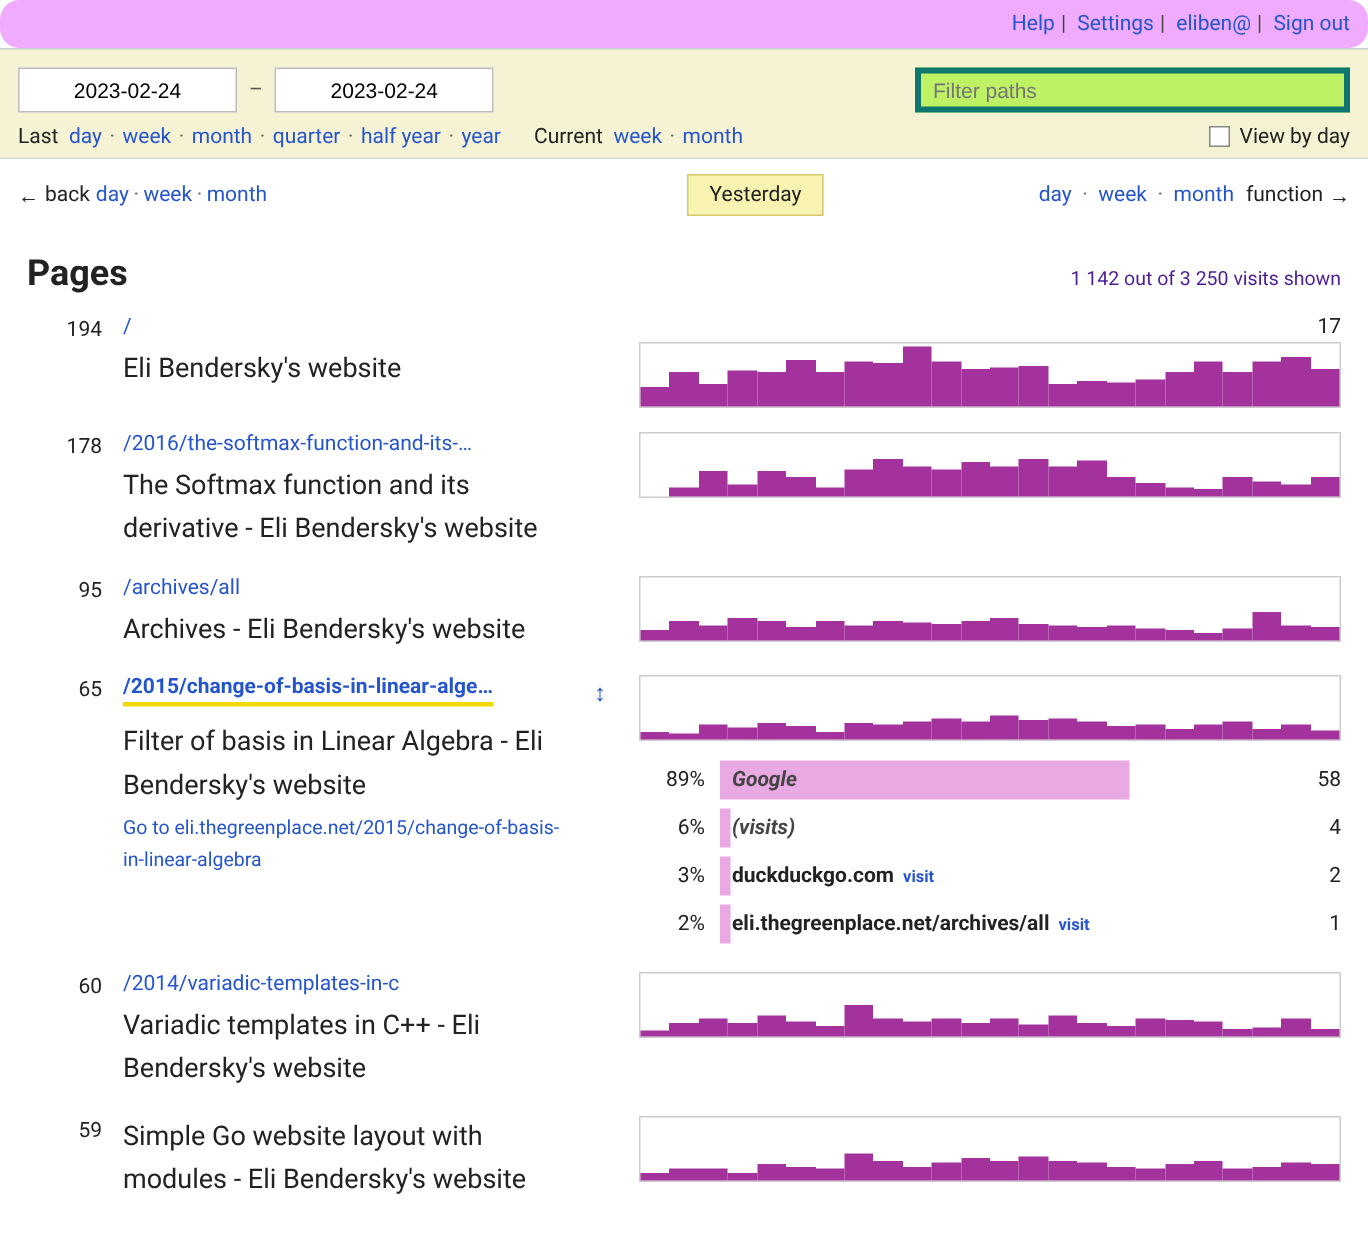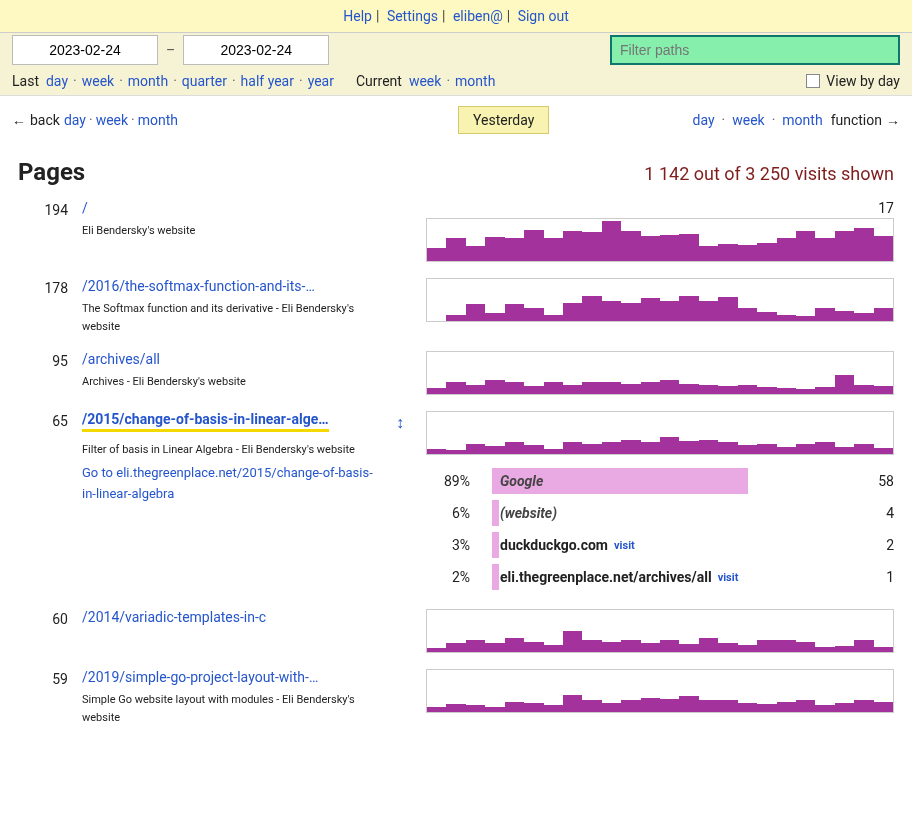--- a/index.html
+++ b/index.html
@@ -1,61 +1,61 @@
 <!DOCTYPE html>
 <html><head>
   <meta charset="utf-8">
   <style>
     * { box-sizing: border-box; margin: 0; padding: 0; }
     body { font-family: -apple-system, BlinkMacSystemFont, "Segoe UI", Roboto, Helvetica, Arial, sans-serif; font-size: 14px; color: #222; background: #fff; }
     a { color: #2555cc; text-decoration: none; cursor: pointer; }
 
-    .topbar { background: #fef9c3; padding: 8px 12px; text-align: center; font-size: 14px; }
+    .topbar { background: #f0abfc; padding: 8px 12px; text-align: right; font-size: 14px; border-radius: 13px; }
     .topbar .sep { color: #444; padding: 0 4px; }
 
-    .filterbar { background: #f6f3d4; border-top: 1px solid #ccc; border-bottom: 1px solid #ddd; padding: 2px 12px 6px; }
+    .filterbar { background: #f6f3d4; border-top: 1px solid #ccc; border-bottom: 1px solid #ddd; padding: 12px 12px 6px; }
     .daterow { display: flex; align-items: center; gap: 8px; margin-bottom: 8px; }
     .date-input { width: 146px; height: 30px; border: 1px solid #bbb; text-align: center; font-size: 14px; background: #fff; }
     .dash { color: #555; }
-    .filter-paths { width: 290px; height: 30px; border: 2px solid #0f766e; padding: 0 8px; font-size: 14px; background: #86efac; color: #777; margin-left: auto; }
+    .filter-paths { width: 290px; height: 30px; border: 4px solid #0f766e; padding: 0 8px; font-size: 14px; background: #bef264; color: #777; margin-left: auto; }
     .quicklinks { font-size: 14px; display: flex; align-items: center; gap: 5px; flex-wrap: wrap; }
     .quicklinks .label { color: #222; margin-right: 2px; }
     .quicklinks .dot { color: #666; }
     .quicklinks .gap { width: 12px; display: inline-block; }
     .viewbyday { margin-left: auto; display: inline-flex; align-items: center; gap: 6px; color: #222; }
     .viewbyday .cb { width: 14px; height: 14px; border: 1px solid #888; display: inline-block; background: #fff; }
 
     .navrow { display: flex; align-items: center; padding: 10px 12px 4px; font-size: 14px; }
     .navrow .arrow { color: #222; margin-right: 4px; }
     .navrow .back-lbl { color: #222; margin-right: 4px; }
     .navrow .dot { color: #666; padding: 0 3px; }
     .yesterday { background: #f8f3b0; border: 1px solid #d6c96a; padding: 5px 14px; font-size: 14px; margin-left: 280px; }
     .navrow .fwd { margin-left: auto; display: flex; align-items: center; gap: 4px; }
     .navrow .fwd-lbl { color: #222; margin-left: 4px; }
 
     .section-hdr { display: flex; align-items: baseline; padding: 20px 18px 8px; }
     .section-hdr h2 { font-size: 24px; font-weight: 700; }
-    .section-hdr .count { margin-left: auto; font-size: 18px; color: #7f1d1d; }
+    .section-hdr .count { margin-left: auto; font-size: 13px; color: #4c1d95; }
 
     .pagerow { display: flex; padding: 6px 18px 10px; gap: 14px; align-items: flex-start; }
     .pagerow .num { width: 50px; text-align: right; font-size: 14px; padding-top: 2px; }
     .pagerow .info { width: 300px; font-size: 14px; }
     .pagerow .info .path { color: #2555cc; display: block; margin-bottom: 6px; white-space: nowrap; overflow: hidden; text-overflow: ellipsis; max-width: 280px; }
     .pagerow .info .path.sel { font-weight: 700; border-bottom: 3px solid #f4d900; display: inline-block; padding-bottom: 2px; }
-    .pagerow .info .title { color: #222; font-size: 11px; line-height: 1.6; }
+    .pagerow .info .title { color: #222; font-size: 18px; line-height: 1.6; }
     .pagerow .info .goto { color: #2555cc; font-size: 13px; line-height: 1.6; display: block; margin-top: 4px; }
     .pagerow .sort-icon { color: #2555cc; font-size: 16px; padding-top: 2px; width: 16px; }
     .pagerow .right { flex: 1; }
     .pagerow .topnum { text-align: right; font-size: 14px; margin-bottom: 2px; }
 
     .spark { border: 1px solid #ccc; height: 44px; display: flex; align-items: flex-end; padding: 0; gap: 0; background: #fff; }
     .spark .bar { flex: 1; background: #a4329c; }
 
     .refs { margin-top: 10px; }
-    .refrow { display: flex; align-items: center; height: 32px; gap: 22px; font-size: 14px; }
+    .refrow { display: flex; align-items: center; height: 32px; gap: 10px; font-size: 14px; }
     .refrow .pct { width: 44px; text-align: right; }
     .refrow .barwrap { flex: 1; display: flex; align-items: center; position: relative; height: 26px; }
     .refrow .barbg { position: absolute; left: 0; top: 0; bottom: 0; background: #e9a9e3; }
     .refrow .bartxt { position: relative; padding-left: 8px; display: flex; align-items: center; gap: 6px; font-weight: bold; }
     .refrow .bartxt .it { font-style: italic; color: #444; }
     .refrow .visit { color: #2555cc; font-size: 11px; vertical-align: super; }
     .refrow .cnt { width: 30px; text-align: right; }
   </style>
 </head>
 <body>
@@ -274,21 +274,21 @@
                 <span class="it">Google</span>
               </div>
             </div>
             <div class="cnt">58</div>
           </div>
           <div class="refrow">
             <div class="pct">6%</div>
             <div class="barwrap">
               <div class="barbg" style="width: 2%;"></div>
               <div class="bartxt">
-                <span class="it">(website)</span>
+                <span class="it">(visits)</span>
               </div>
             </div>
             <div class="cnt">4</div>
           </div>
           <div class="refrow">
             <div class="pct">3%</div>
             <div class="barwrap">
               <div class="barbg" style="width: 2%;"></div>
               <div class="bartxt">
                 <span>duckduckgo.com</span>
@@ -308,20 +308,21 @@
             </div>
             <div class="cnt">1</div>
           </div>
         </div>
       </div>
     </div>
     <div class="pagerow">
       <div class="num">60</div>
       <div class="info">
         <a class="path">/2014/variadic-templates-in-c</a>
+        <div class="title">Variadic templates in C++ - Eli Bendersky's website</div>
       </div>
       <div class="sort-icon"></div>
       <div class="right">
         <div class="spark">
           <div class="bar" style="height: 10%;"></div>
           <div class="bar" style="height: 22%;"></div>
           <div class="bar" style="height: 30%;"></div>
           <div class="bar" style="height: 22%;"></div>
           <div class="bar" style="height: 35%;"></div>
           <div class="bar" style="height: 25%;"></div>
@@ -342,21 +343,20 @@
           <div class="bar" style="height: 12%;"></div>
           <div class="bar" style="height: 15%;"></div>
           <div class="bar" style="height: 30%;"></div>
           <div class="bar" style="height: 12%;"></div>
         </div>
       </div>
     </div>
     <div class="pagerow">
       <div class="num">59</div>
       <div class="info">
-        <a class="path">/2019/simple-go-project-layout-with-…</a>
         <div class="title">Simple Go website layout with modules - Eli Bendersky's website</div>
       </div>
       <div class="sort-icon"></div>
       <div class="right">
         <div class="spark">
           <div class="bar" style="height: 12%;"></div>
           <div class="bar" style="height: 20%;"></div>
           <div class="bar" style="height: 18%;"></div>
           <div class="bar" style="height: 12%;"></div>
           <div class="bar" style="height: 25%;"></div>

